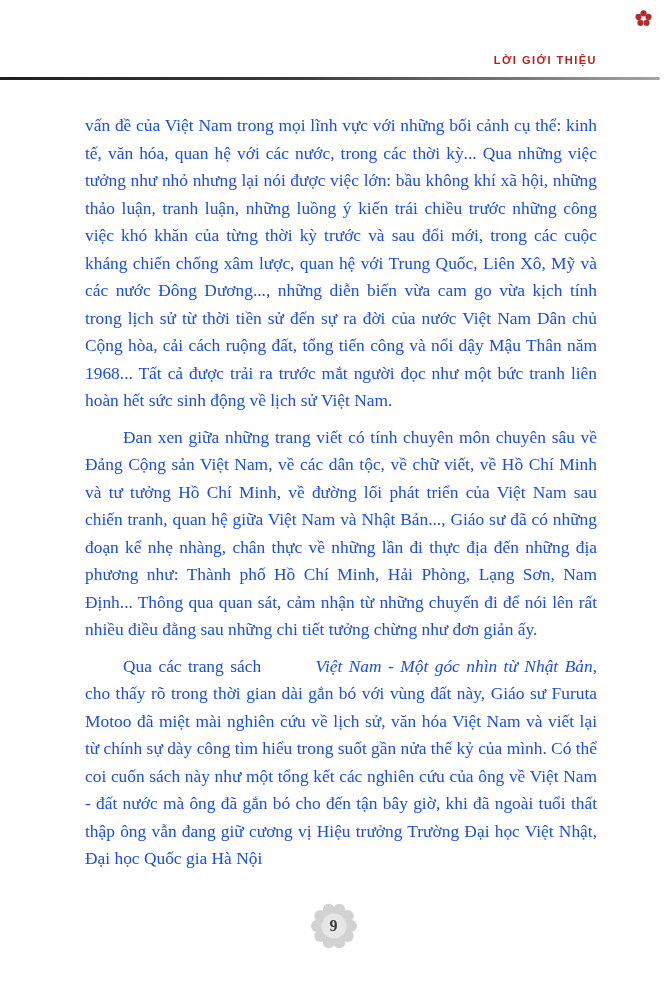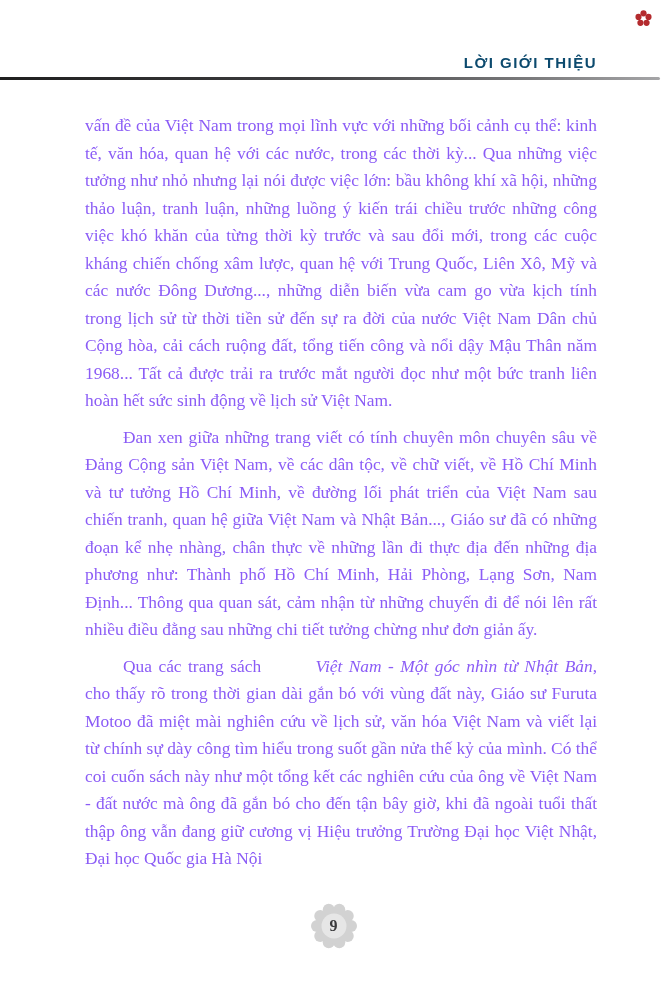--- a/index.html
+++ b/index.html
@@ -32,43 +32,43 @@
     top: 0;
     left: 0;
     right: 0;
   }
   .header-title {
     position: absolute;
     top: 54px;
     right: 70px;
     font-family: "Liberation Sans", sans-serif;
     font-weight: bold;
-    font-size: 15px;
+    font-size: 11px;
     letter-spacing: 1.5px;
-    color: #0c4a6e;
+    color: #b91c1c;
     white-space: nowrap;
   }
   .header-rule {
     position: absolute;
     top: 77px;
     left: 0;
     width: 660px;
     height: 3px;
     background: linear-gradient(to right, #1f1f1f 0%, #3c3c3e 45%, #7a7a7c 80%, #a5a5a7 100%);
     border-radius: 0 2px 2px 0;
   }
   .body-text {
     position: absolute;
     top: 112px;
     left: 85px;
     width: 512px;
     font-size: 17.4px;
     line-height: 27.5px;
     text-align: justify;
-    color: #8b5cf6;
+    color: #1d4ed8;
   }
   .para { margin: 0; }
   .para + .para { margin-top: 9px; }
   .para.indent { text-indent: 38px; font-family: Liberation Serif, serif; }
   .para em { font-style: italic; margin-left: 48px; }
   .footer-medallion {
     position: absolute;
     left: 50%;
     top: 901px;
     transform: translateX(-50%);

